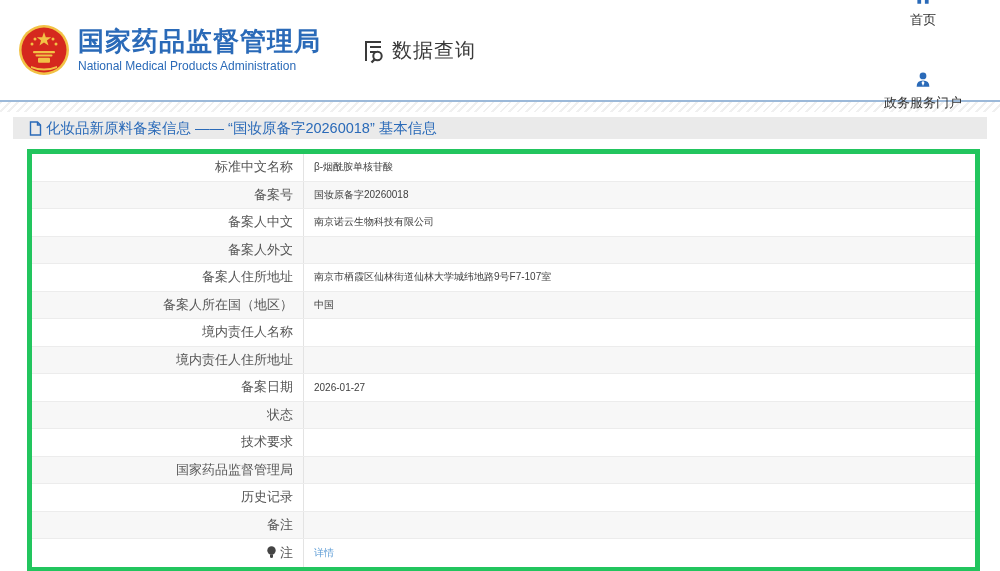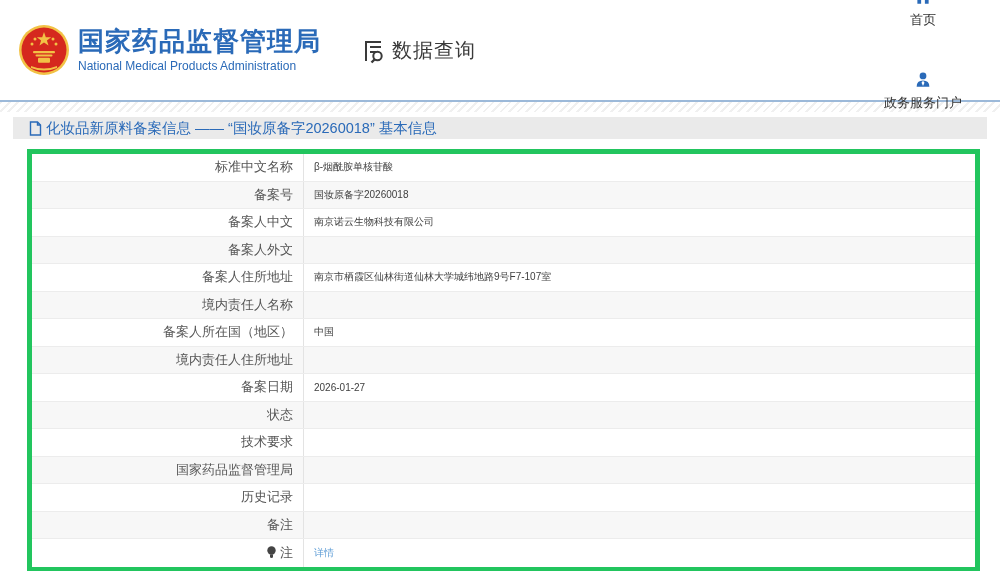--- a/index.html
+++ b/index.html
@@ -131,29 +131,29 @@
       <div class="tvalue"></div>
     </div>
     <div class="trow">
       <div class="tlabel">
         <span>备案人住所地址</span>
       </div>
       <div class="tvalue">南京市栖霞区仙林街道仙林大学城纬地路9号F7-107室</div>
     </div>
     <div class="trow">
       <div class="tlabel">
+        <span>备案人所在国（地区）</span>
+      </div>
+      <div class="tvalue">中国</div>
+    </div>
+    <div class="trow">
+      <div class="tlabel">
         <span>境内责任人名称</span>
       </div>
       <div class="tvalue"></div>
-    </div>
-    <div class="trow">
-      <div class="tlabel">
-        <span>备案人所在国（地区）</span>
-      </div>
-      <div class="tvalue">中国</div>
     </div>
     <div class="trow">
       <div class="tlabel">
         <span>境内责任人住所地址</span>
       </div>
       <div class="tvalue"></div>
     </div>
     <div class="trow">
       <div class="tlabel">
         <span>备案日期</span>

